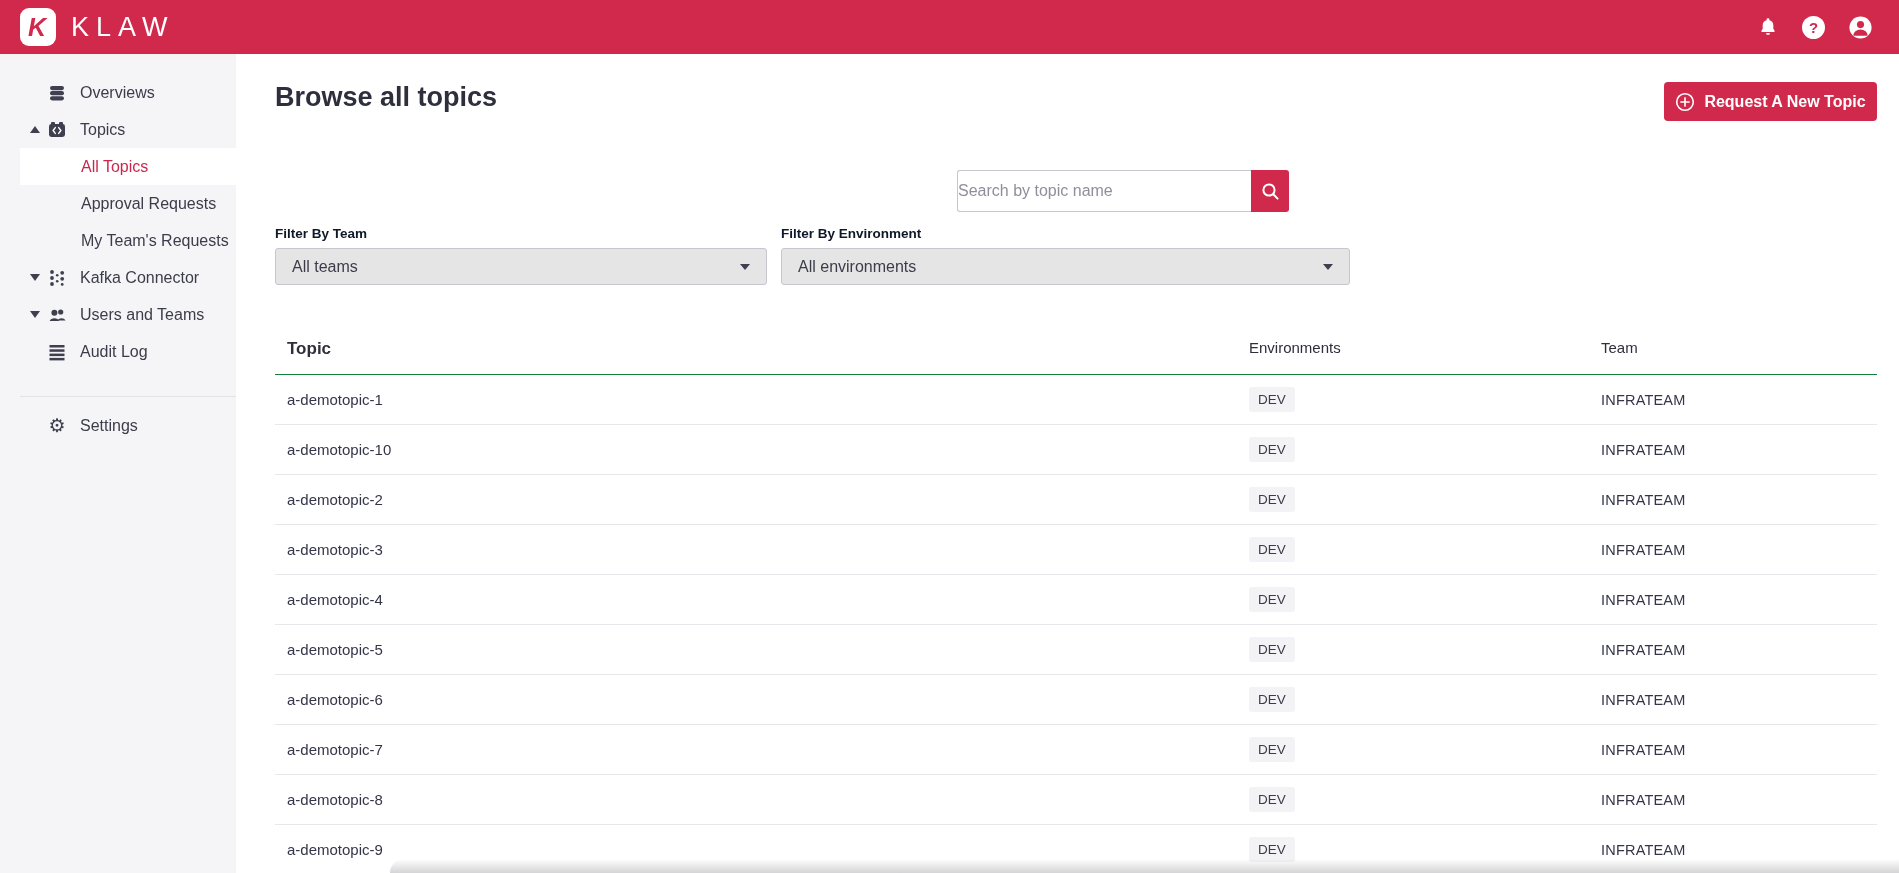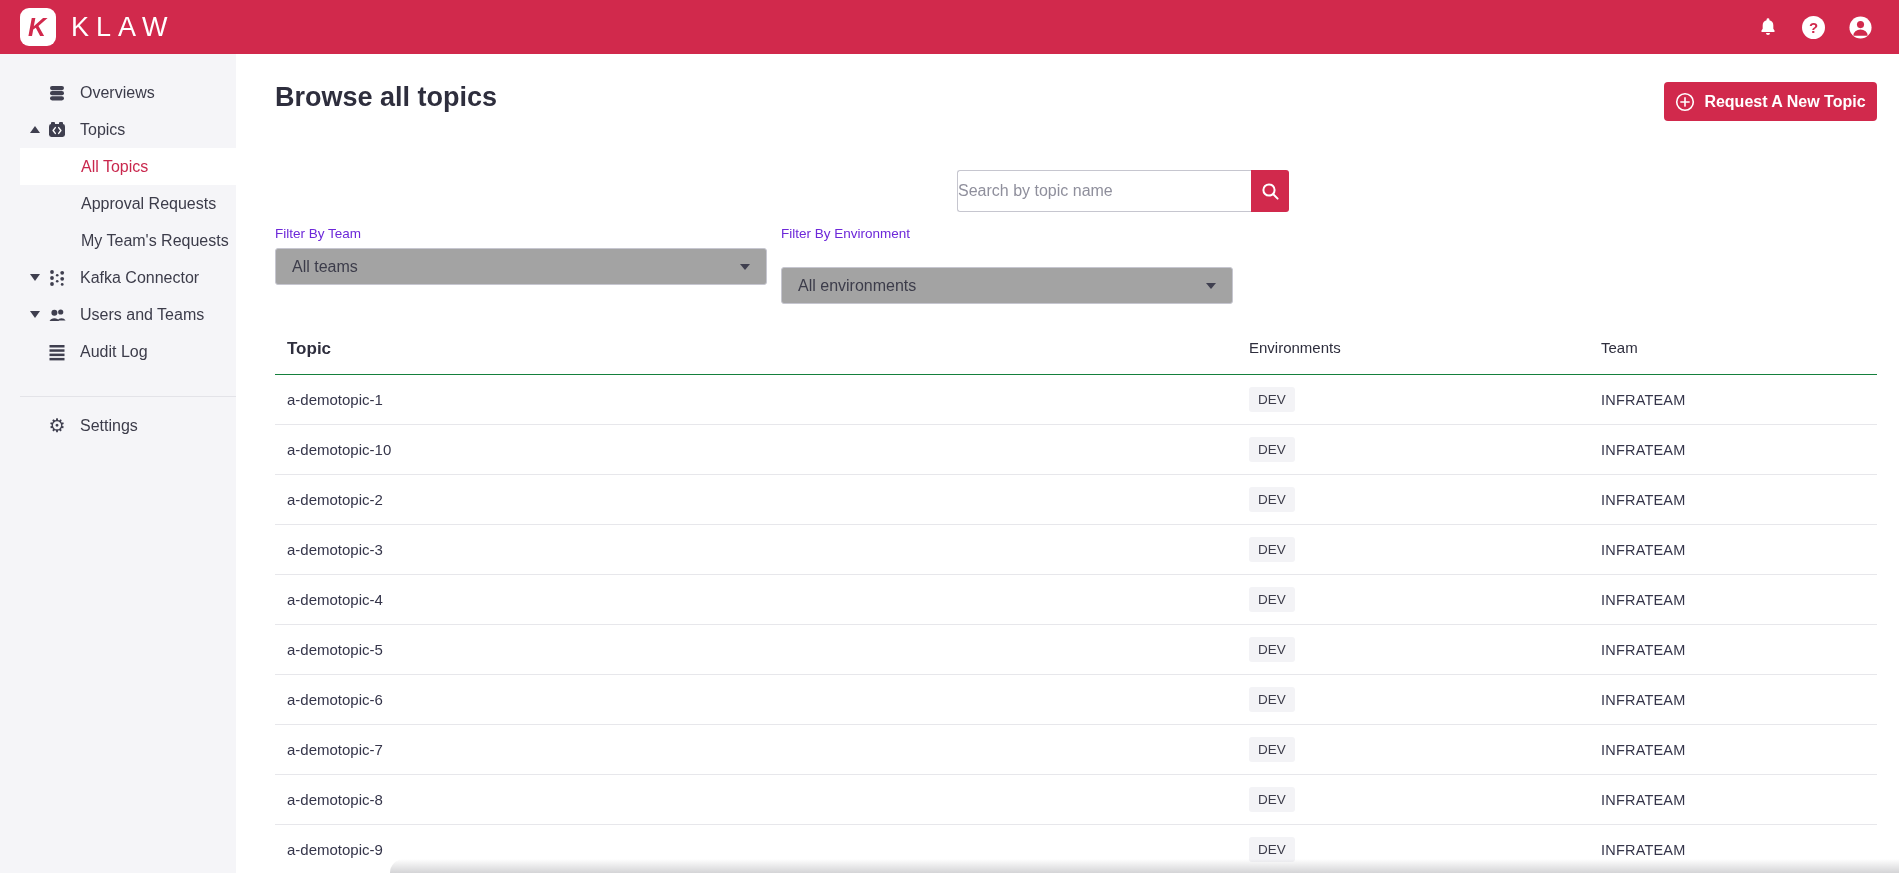--- a/index.html
+++ b/index.html
@@ -49,29 +49,29 @@
 
   .search-wrap { position:absolute; left:721px; top:116px; display:flex; }
   .search-input { width:294px; height:42px; border:1px solid #c6c6cf; border-right:none;
     border-radius:3px 0 0 3px; padding-left:0; font-size:16px; color:#3c3c4a;
     font-family:inherit; outline:none; }
   .search-input::placeholder { color:#8f8f9c; }
   .search-btn { width:38px; height:42px; background:#d1294c; border:none;
     border-radius:0 3px 3px 0; display:flex; align-items:center; justify-content:center;
     cursor:pointer; }
 
-  .filter-label { position:absolute; font-size:13.5px; font-weight:400; color:#6d28d9; }
+  .filter-label { position:absolute; font-size:13.5px; font-weight:700; color:#0f172a; }
   .lbl-team { left:39px; top:172px; }
   .lbl-env  { left:545px; top:172px; }
-  .select-box { position:absolute; top:194px; height:37px; background:#a3a3a3;
+  .select-box { position:absolute; top:194px; height:37px; background:#e5e5e5;
     border:1px solid #c6c6cf; border-radius:3px; display:flex; align-items:center;
     justify-content:space-between; padding:0 16px; font-size:16px; color:#3c3c4a;
     cursor:pointer; }
   .sel-team { left:39px; width:492px; }
-  .sel-env  { left:545px; width:452px;margin-top:19px; }
+  .sel-env  { left:545px; width:569px; }
   .caret { width:0; height:0; border-left:5px solid transparent;
     border-right:5px solid transparent; border-top:6px solid #3f3f4f; }
 
   
   .topics-table { position:absolute; left:39px; top:285px; width:1602px; }
   .t-head { display:flex; height:36px; border-bottom:1px solid #15803d; }
   .t-row  { display:flex; align-items:center; height:50px; border-bottom:1px solid #e7e7eb; }
   .col-topic { width:974px; padding-left:12px; }
   .col-env   { width:352px; }
   .col-team  { flex:1; }

